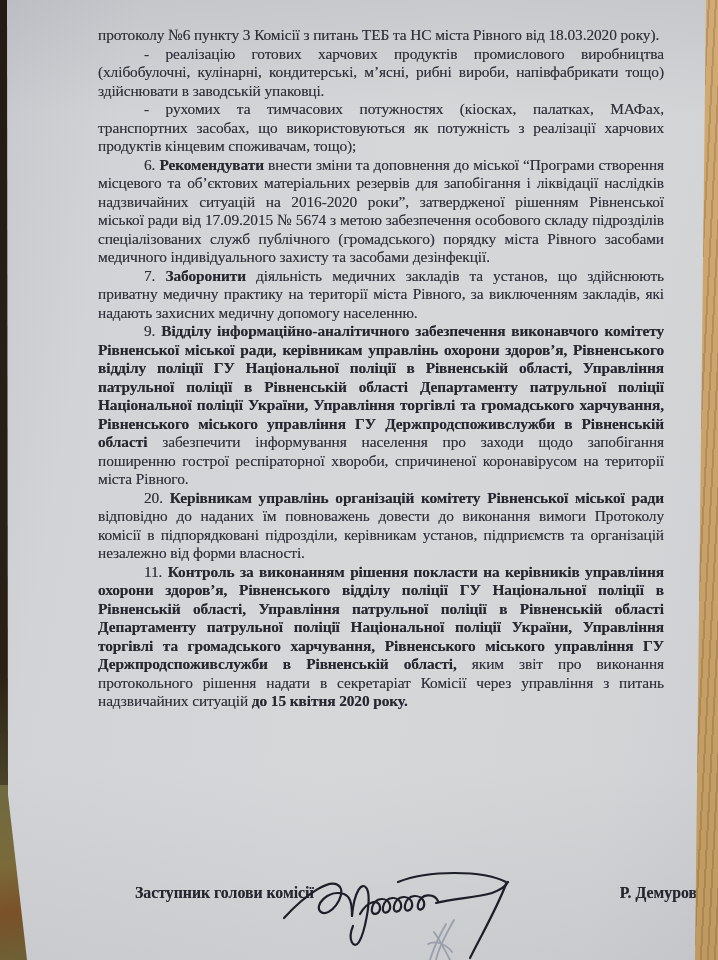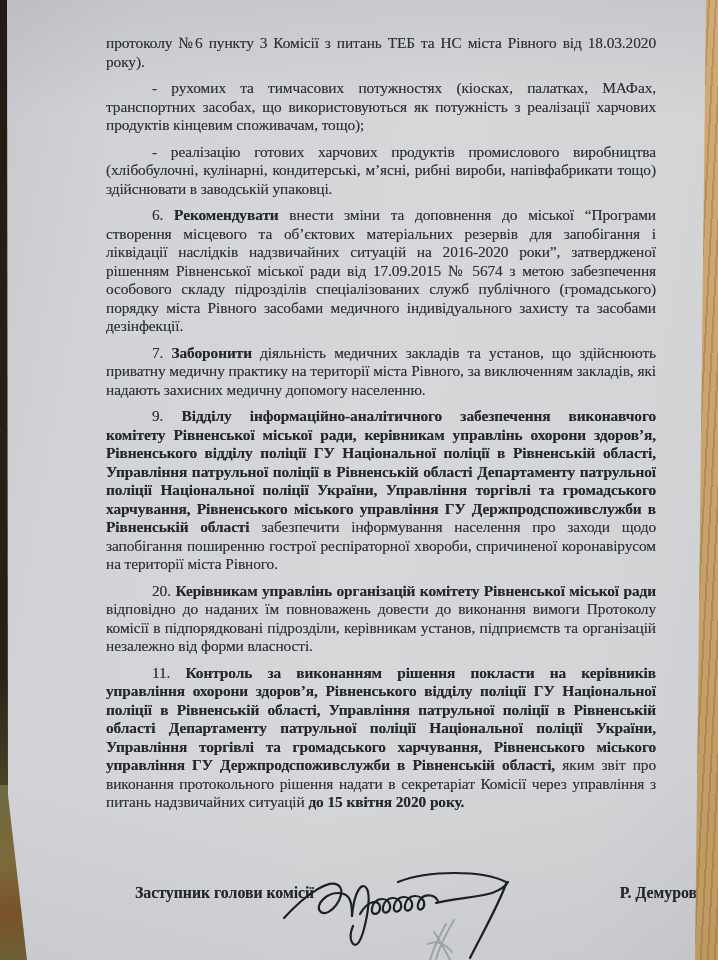--- a/index.html
+++ b/index.html
@@ -27,21 +27,21 @@
   }
   #paper-shade{
     position:absolute;inset:0;pointer-events:none;
     background:linear-gradient(to bottom,rgba(120,122,130,.14) 0%,rgba(255,255,255,0) 12%,rgba(255,255,255,0) 80%,rgba(120,122,130,.10) 100%);
   }
   #content{
     position:absolute;left:98px;top:26px;width:566px;height:852px;overflow:hidden;
     font-size:15.4px;line-height:18.5px;color:#2f313a;letter-spacing:-0.1px;
     text-shadow:0 0 .5px rgba(47,49,58,.55);
   }
-  #content p{margin:8px;text-align:justify;}
+  #content p{margin:0;text-align:justify;}
   #content p.indent{text-indent:46px;}
   #content .b{font-weight:bold;color:#25272f;}
   .sig-row{
     position:absolute;left:98px;width:566px;display:flex;justify-content:space-between;
     font-weight:bold;font-size:15.8px;color:#25272f;text-shadow:0 0 .5px rgba(37,39,47,.55);
   }
   #sig-row-1{top:884px;margin-left:37px;}
   #sig-row-2{top:988px;gap:46px;}
   .sig-name{padding-right:4px;}
   #sig-svg{position:absolute;left:278px;top:860px;pointer-events:none;}
@@ -51,22 +51,22 @@
 
 <div id="photo">
   <div id="left-edge"></div>
   <div id="bl-wood"></div>
 
   <div id="paper">
     <div id="paper-shade"></div>
 
     <div id="content">
         <p class=""><span>протоколу №6 пункту 3 Комісії з питань ТЕБ та НС міста Рівного від 18.03.2020 року).</span></p>
+        <p class="indent"><span>- реалізацію готових харчових продуктів промислового виробництва (хлібобулочні, кулінарні, кондитерські, м’ясні, рибні вироби, напівфабрикати тощо) здійснювати в заводській упаковці.</span></p>
         <p class="indent"><span>- рухомих та тимчасових потужностях (кіосках, палатках, МАФах, транспортних засобах, що використовуються як потужність з реалізації харчових продуктів кінцевим споживачам, тощо);</span></p>
-        <p class="indent"><span>- реалізацію готових харчових продуктів промислового виробництва (хлібобулочні, кулінарні, кондитерські, м’ясні, рибні вироби, напівфабрикати тощо) здійснювати в заводській упаковці.</span></p>
         <p class="indent"><span>6. </span><span class="b">Рекомендувати</span><span>  внести зміни та доповнення до міської “Програми створення місцевого та об’єктових матеріальних резервів для запобігання і ліквідації наслідків надзвичайних ситуацій на 2016-2020 роки”, затвердженої рішенням Рівненської міської ради від 17.09.2015 № 5674 з метою забезпечення особового складу підрозділів спеціалізованих служб публічного (громадського) порядку міста Рівного засобами медичного індивідуального захисту та засобами дезінфекції.</span></p>
         <p class="indent"><span>7. </span><span class="b">Заборонити</span><span> діяльність медичних закладів та установ, що здійснюють приватну медичну практику на території міста Рівного, за виключенням закладів, які надають захисних медичну допомогу населенню.</span></p>
         <p class="indent"><span>9. </span><span class="b">Відділу інформаційно-аналітичного забезпечення виконавчого комітету Рівненської міської ради,  керівникам управлінь охорони здоров’я, Рівненського відділу поліції ГУ Національної поліції в Рівненській області, Управління патрульної поліції в Рівненській області Департаменту патрульної поліції Національної поліції України, Управління торгівлі та громадського харчування, Рівненського міського управління ГУ Держпродспоживслужби в Рівненській області</span><span> забезпечити інформування населення про заходи щодо запобігання  поширенню гострої респіраторної хвороби, спричиненої коронавірусом  на території міста Рівного.</span></p>
         <p class="indent"><span>20. </span><span class="b">Керівникам управлінь організацій комітету Рівненської міської ради</span><span> відповідно до наданих їм повноважень довести до виконання вимоги Протоколу комісії в підпорядковані підрозділи, керівникам установ, підприємств та організацій незалежно від форми власності.</span></p>
         <p class="indent"><span>11. </span><span class="b">Контроль за виконанням рішення покласти на керівників управління охорони здоров’я,  Рівненського відділу поліції ГУ Національної поліції в Рівненській області, Управління патрульної поліції в Рівненській області Департаменту патрульної поліції Національної поліції України, Управління торгівлі та громадського харчування, Рівненського міського управління ГУ Держпродспоживслужби в Рівненській області,</span><span> яким звіт про виконання протокольного рішення надати в секретаріат Комісії через управління з питань надзвичайних ситуацій </span><span class="b">до 15 квітня 2020 року.</span></p>
       </div>
 
     <div class="sig-row" id="sig-row-1">
       <span class="sig-role">Заступник голови комісії</span>
       <span class="sig-name">Р. Демуров</span>

